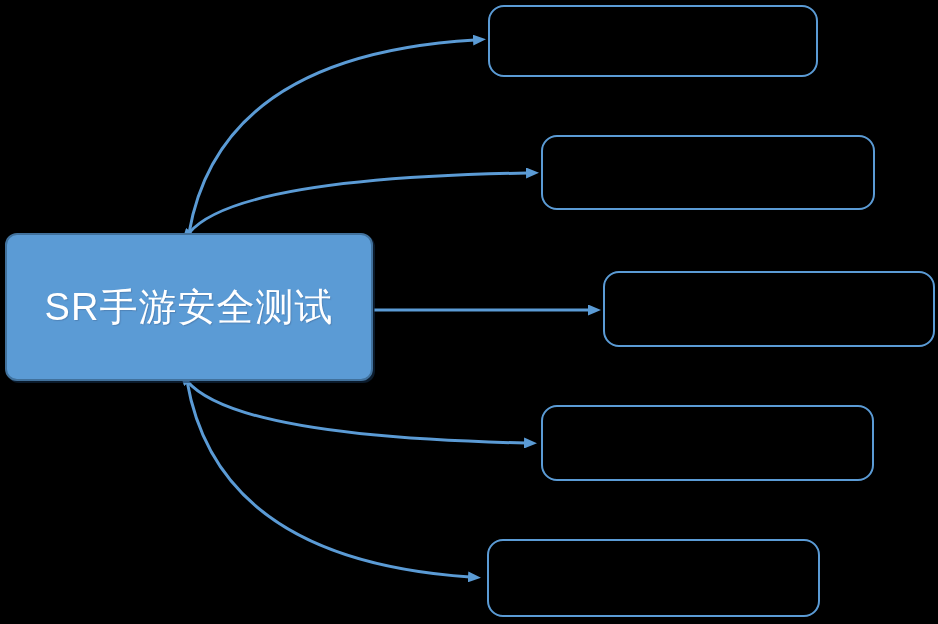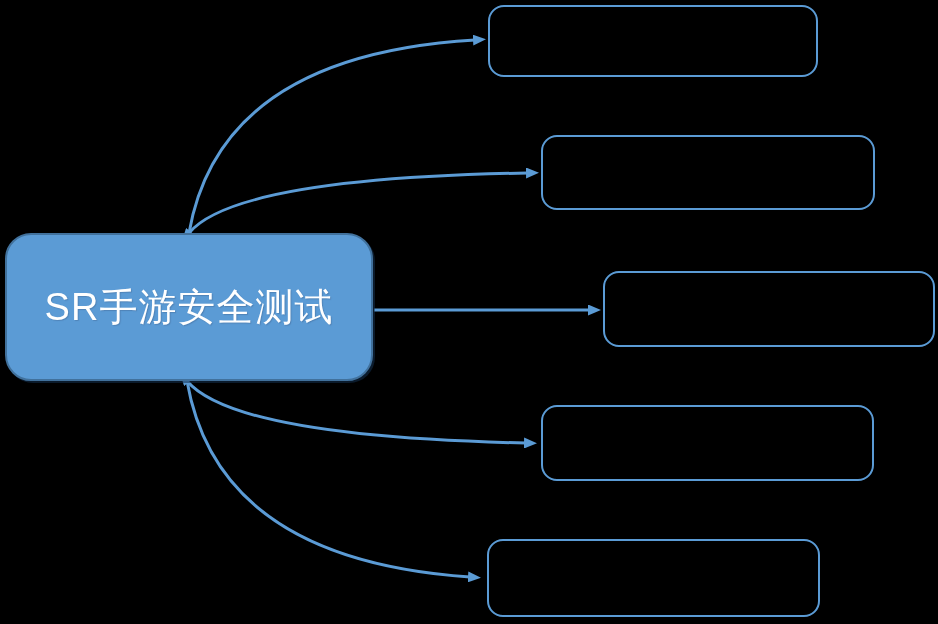--- a/index.html
+++ b/index.html
@@ -32,21 +32,21 @@
   }
   .root-node {
     position: absolute;
     box-sizing: border-box;
     left: 5px;
     top: 233px;
     width: 368px;
     height: 148px;
     background: var(--root-fill, #5B9BD5);
     border: 2px solid var(--root-border, #41719C);
-    border-radius: 26px;
+    border-radius: 12px;
     box-shadow: 2px 2px 0 rgba(20, 50, 80, 0.55);
     display: flex;
     align-items: center;
     justify-content: center;
   }
   .root-label {
     color: var(--root-text, #FFFFFF);
     font-size: 38px;
     font-weight: 300;
     letter-spacing: 1px;

